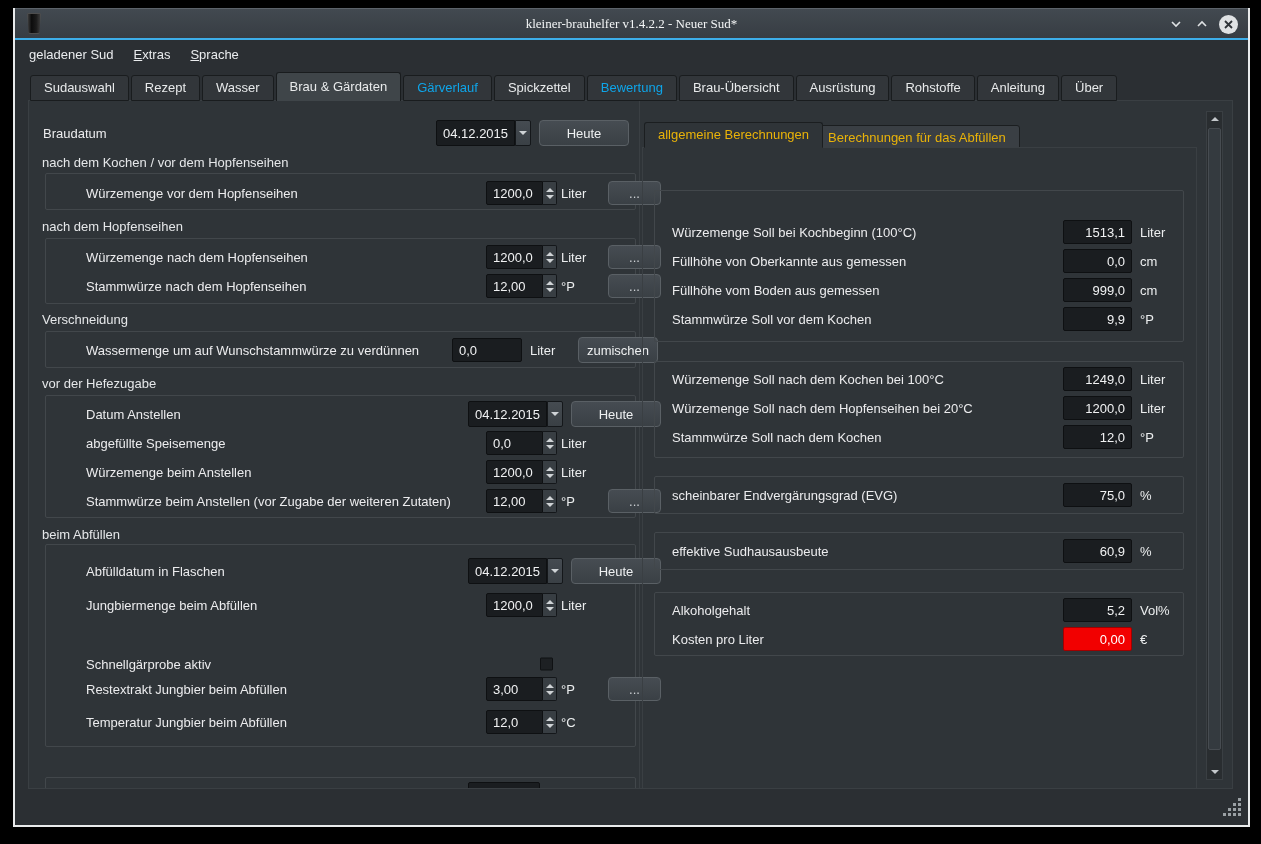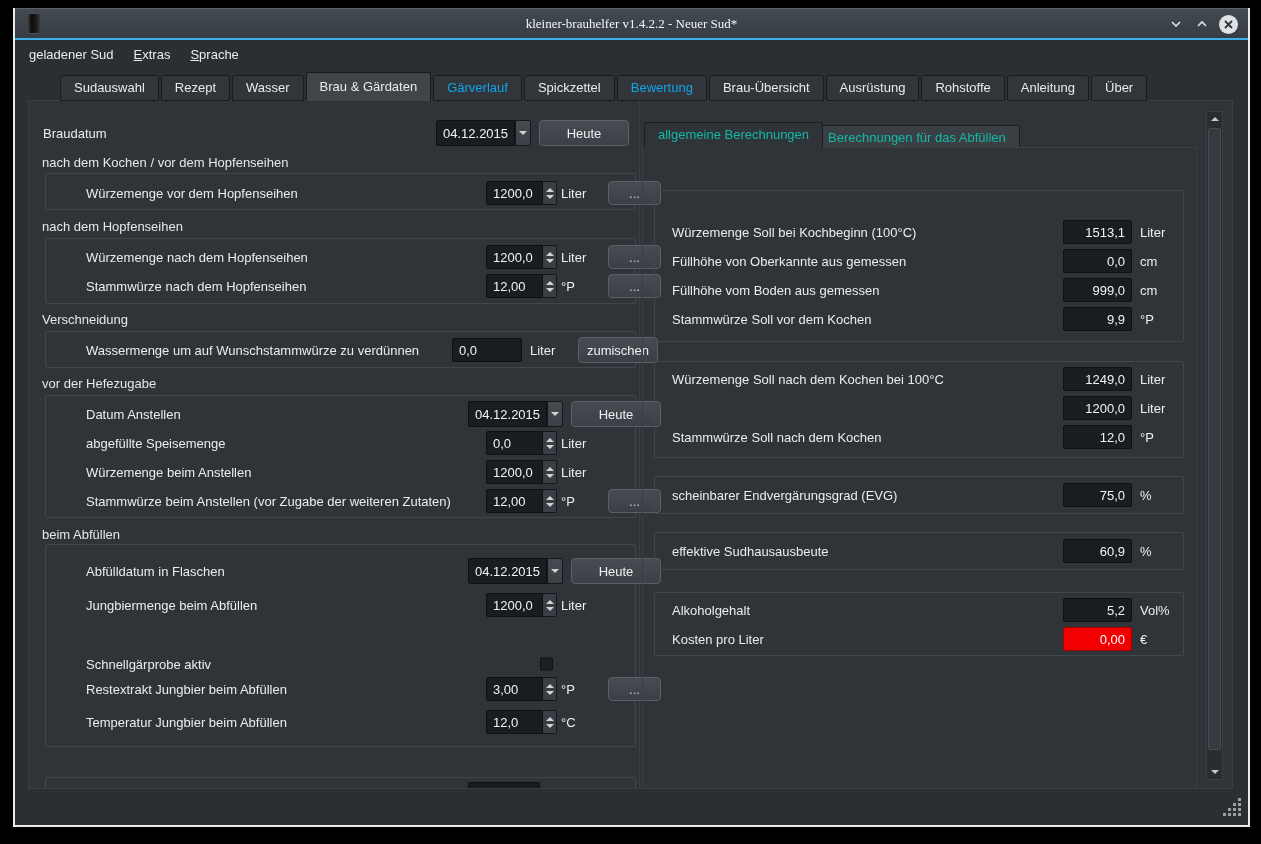--- a/index.html
+++ b/index.html
@@ -25,21 +25,21 @@
   .accentline{position:absolute;left:0;top:30px;width:100%;height:2px;background:#3daee9;}
 
   .winbody{position:absolute;left:0;top:32px;width:1233px;height:785px;background:#2b2f33;}
 
   
   .menubar{position:absolute;left:12px;top:4px;height:20px;display:flex;gap:16px;align-items:center;}
   .menuitem{color:#eaecee;padding:0 2px;}
   .accel{text-decoration:underline;}
 
   
-  .tabbar{position:absolute;left:15px;top:32px;height:29px;display:flex;align-items:flex-end;margin-left:30px;}
+  .tabbar{position:absolute;left:15px;top:32px;height:29px;display:flex;align-items:flex-end;}
   .tab{height:26px;line-height:24px;padding:0 13px;background:#32363a;border:1px solid #191c1e;
        border-radius:3px 3px 0 0;margin-right:2px;color:#e8eaeb;z-index:2;}
   .tab.sel{height:29px;line-height:28px;background:#3f4549;border-bottom:none;z-index:4;}
   .tab.dis{color:#0ea5e9;}
 
   
   .pane{position:absolute;left:13px;top:60px;width:1205px;height:689px;background:#2f3438;
         border:1px solid #3a3f43;overflow:hidden;}
   .vdivider{position:absolute;left:610px;top:0;width:1px;height:689px;background:#3a3f43;}
 
@@ -73,21 +73,21 @@
   .cbx{position:absolute;left:462px;top:50%;transform:translateY(-50%);width:13px;height:13px;
        background:#1d2023;border:1px solid #0f1113;border-radius:1px;}
 
   
   .toprow{position:absolute;left:0;top:19px;width:611px;height:26px;}
   .toprow .datec{left:407px;}
   .toprow .btn-heute{left:510px;}
 
   
   .rtab{position:absolute;height:25px;line-height:24px;padding:0 13px;background:#3a3f44;
-        border:1px solid #1b1e20;border-radius:3px 3px 0 0;color:#14b8a6;}
+        border:1px solid #1b1e20;border-radius:3px 3px 0 0;color:#eab308;}
   .rtab.sel{background:#2f3438;border-bottom:1px solid #2f3438;z-index:3;}
   .rframe{position:absolute;left:613px;top:46px;width:555px;height:642px;border:1px solid #3a3f43;}
   .rgrp{position:absolute;left:625px;width:530px;border:1px solid #42474b;border-radius:2px;z-index:2;}
   .rrow{position:absolute;left:1px;width:528px;height:24px;}
   .rrow .lbl{left:16px;}
   .rfld{position:absolute;left:407px;top:0;width:69px;justify-content:flex-end;}
   .rfld.err{background:#f20000;border-color:#a00000;color:#fff;}
   .runit{position:absolute;left:484px;top:50%;transform:translateY(-50%);color:#eceeef;}
 
   
@@ -350,20 +350,21 @@
         </div>
       </div>
 
       <div class="rgrp" style="top:260px;height:97px">
         <div class="rrow" style="top:5px">
           <span class="lbl">Würzemenge Soll nach dem Kochen bei 100°C</span>
           <span class="fldtext rfld">1249,0</span>
           <span class="runit">Liter</span>
         </div>
         <div class="rrow" style="top:34px">
+          <span class="lbl">Würzemenge Soll nach dem Hopfenseihen bei 20°C</span>
           <span class="fldtext rfld">1200,0</span>
           <span class="runit">Liter</span>
         </div>
         <div class="rrow" style="top:63px">
           <span class="lbl">Stammwürze Soll nach dem Kochen</span>
           <span class="fldtext rfld">12,0</span>
           <span class="runit">°P</span>
         </div>
       </div>
 

